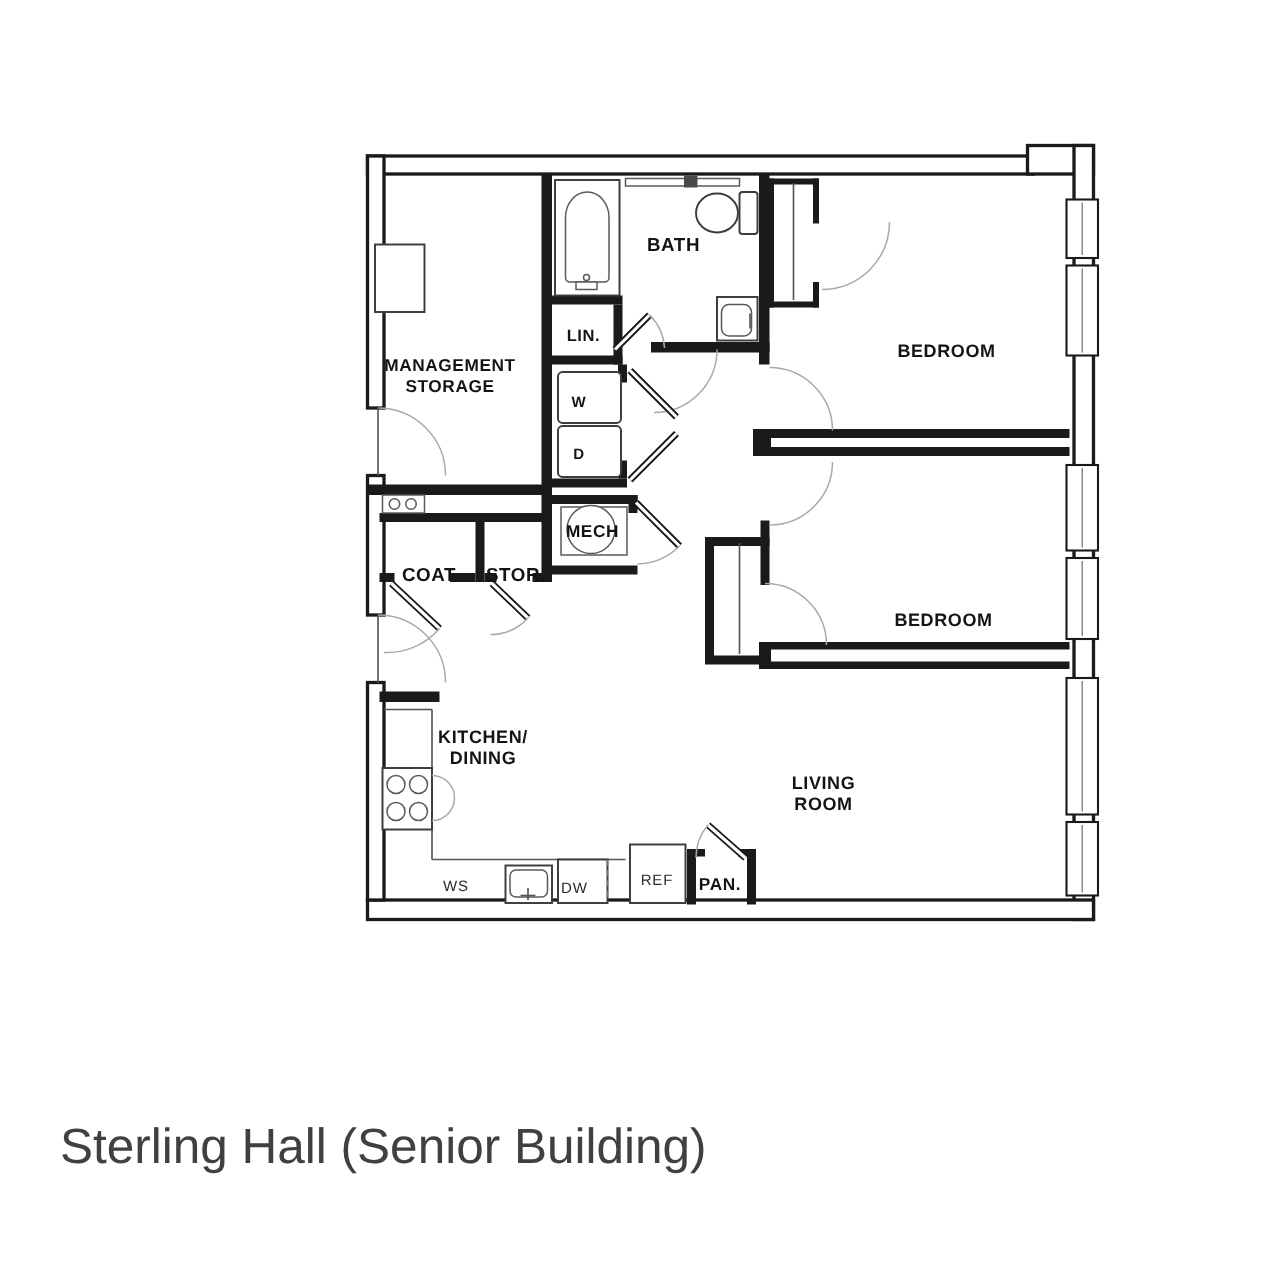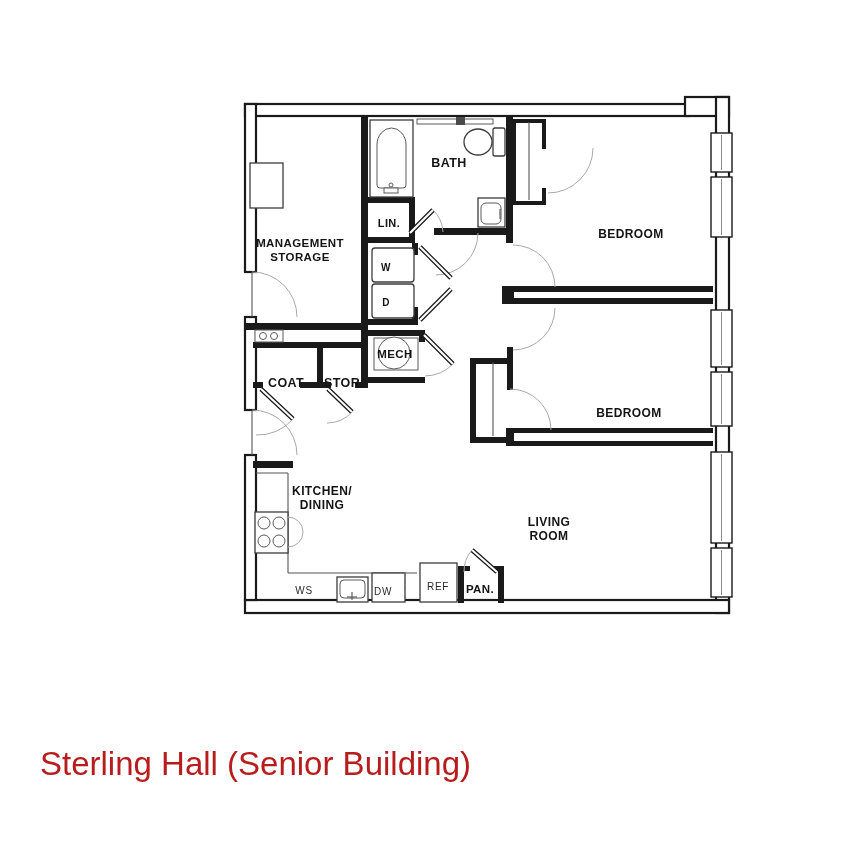--- a/index.html
+++ b/index.html
@@ -1,19 +1,19 @@
 <!DOCTYPE html>
 <html><head>
 <meta charset="utf-8">
 <style>
   html,body{margin:0;padding:0;background:#ffffff;}
   .page{position:relative;width:844px;height:844px;background:#ffffff;overflow:hidden;
         font-family:"Liberation Sans",sans-serif;}
   .plan-svg{position:absolute;left:0;top:0;}
-  .title-block{position:absolute;left:40px;top:740px;color:#b91c1c;
+  .title-block{position:absolute;left:40px;top:740px;color:#404040;
                font-family:"Liberation Sans",sans-serif;font-size:33px;font-weight:400;
                line-height:48px;letter-spacing:0px;}
   
   .xwall{fill:#ffffff;stroke:#1a1a1a;stroke-width:2.2;}
   .iwall{fill:#1a1a1a;stroke:none;}
   .fix{fill:#ffffff;stroke:#3c3c3c;stroke-width:1.3;}
   .fix2{fill:#ffffff;stroke:#5a5a5a;stroke-width:1;}
   .thin{stroke:#555555;stroke-width:1.1;fill:none;}
   .dash{stroke:#777777;stroke-width:1;fill:none;stroke-dasharray:4 3;}
   .arc{stroke:#a9a9a9;stroke-width:1;fill:none;}

